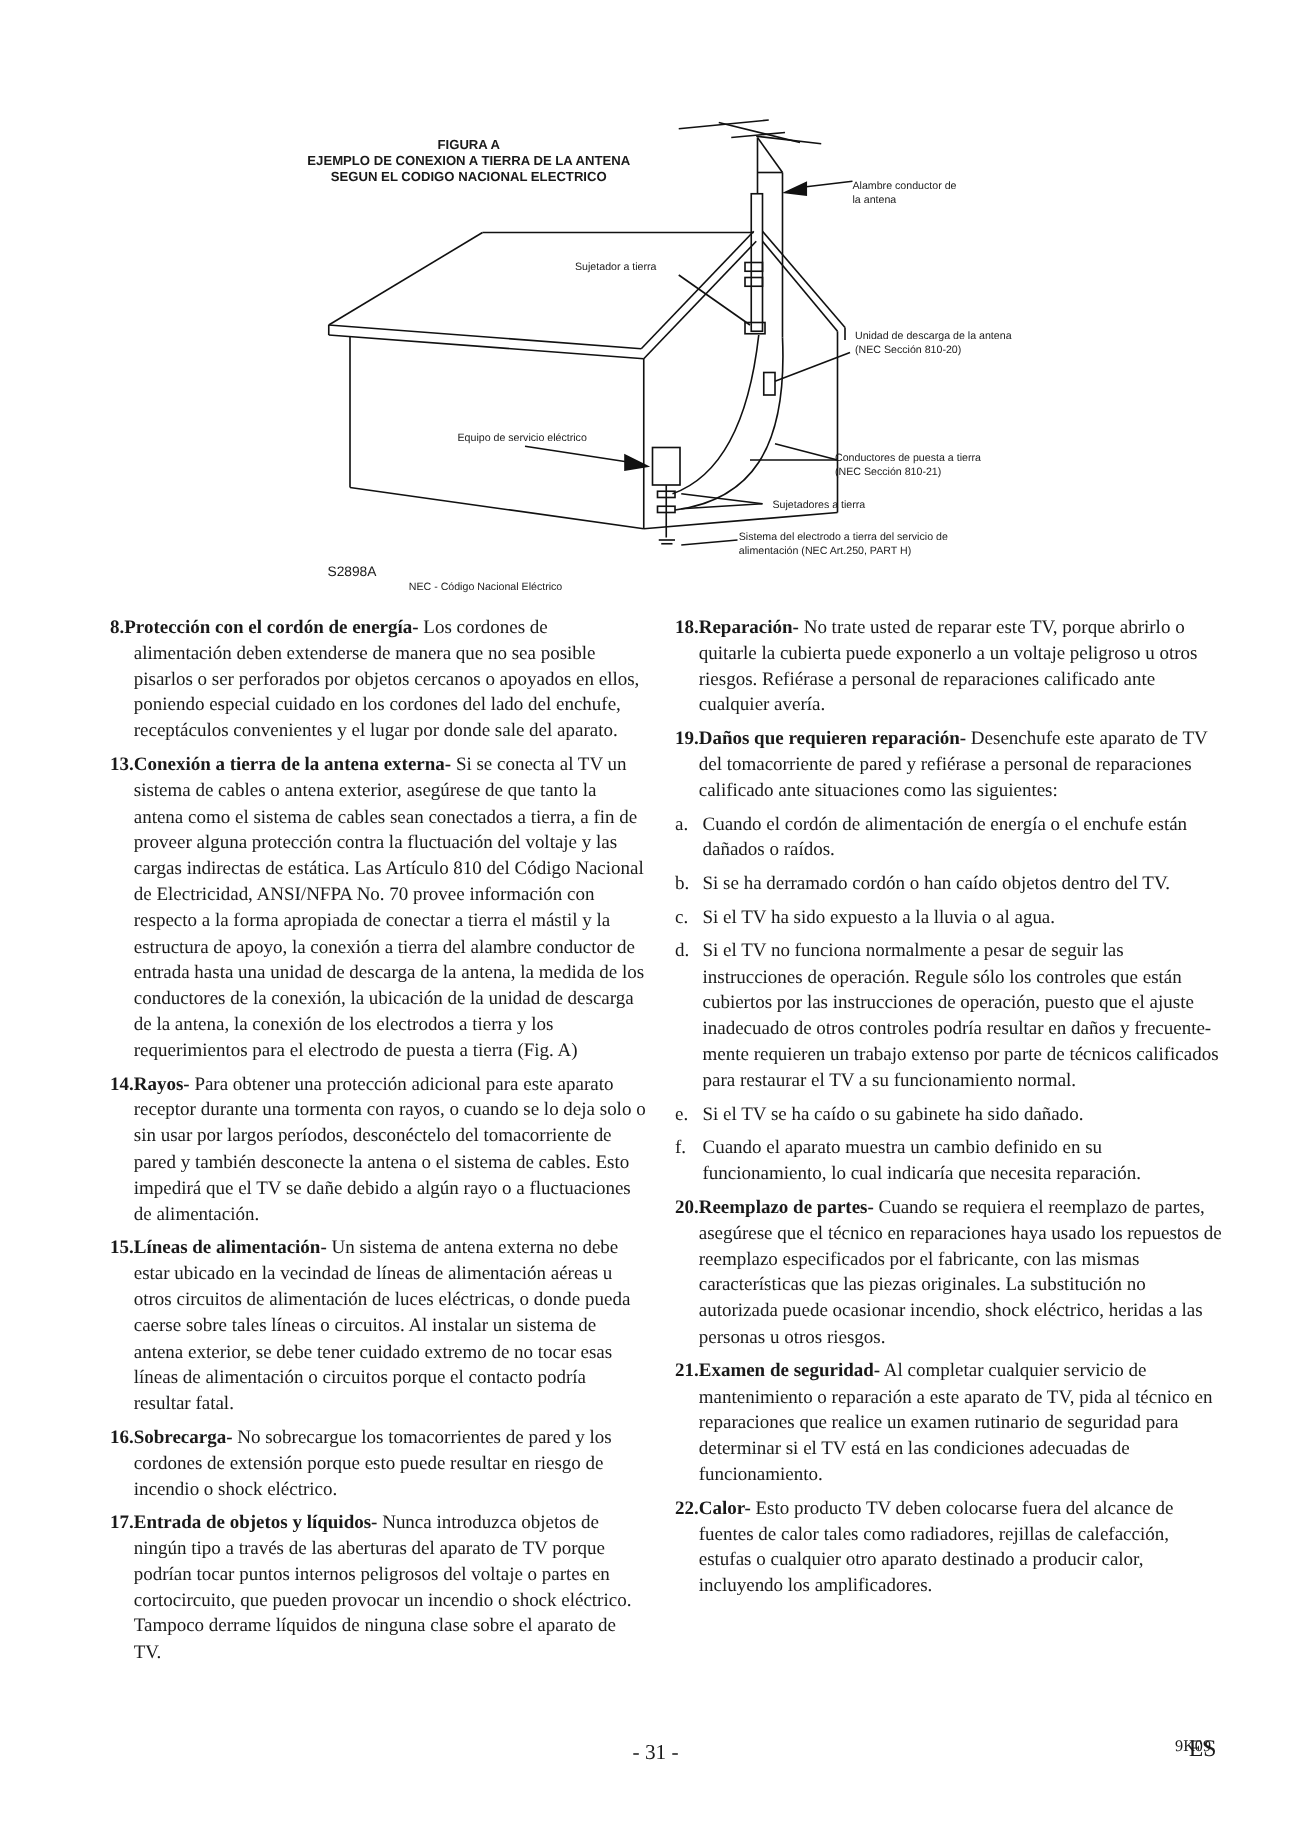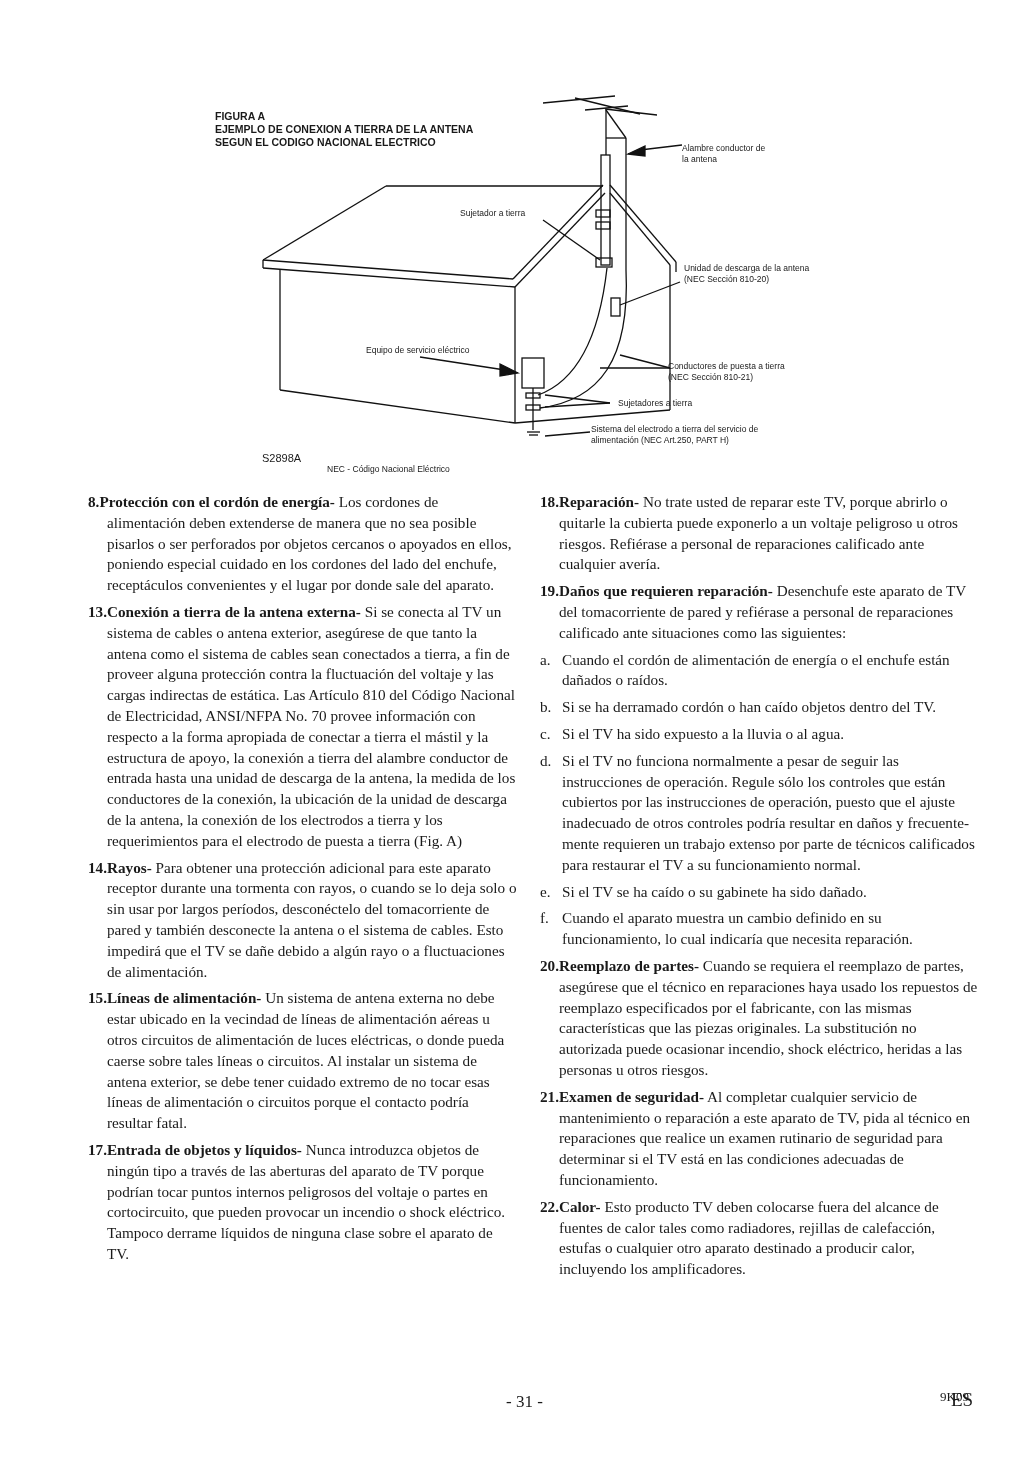--- a/index.html
+++ b/index.html
@@ -1,18 +1,18 @@
 <!DOCTYPE html>
 <html><head>
 <meta charset="utf-8">
 <style>
   html, body { margin: 0; padding: 0; background: #ffffff; }
   body { width: 1031px; height: 1457px; position: relative; overflow: hidden; color: #1a1a1a; font-family: "Liberation Serif", serif; }
   .figure { position: absolute; left: 0; top: 0; width: 1031px; height: 480px; }
-  .fig-title { position: absolute; left: 215px; top: 110px; width: 320px; font-family: "Liberation Sans", sans-serif; font-weight: bold; font-size: 10.5px; line-height: 13px; }
+  .fig-title { position: absolute; left: 215px; top: 110px; width: 320px; text-align: center; font-family: "Liberation Sans", sans-serif; font-weight: bold; font-size: 10.5px; line-height: 13px; }
   .lbl { position: absolute; font-family: "Liberation Sans", sans-serif; font-size: 8.5px; line-height: 11px; white-space: nowrap; }
   .fig-code { position: absolute; left: 262px; top: 452px; font-family: "Liberation Sans", sans-serif; font-size: 11px; }
   svg.drawing { position: absolute; left: 0; top: 0; }
   .col { position: absolute; top: 492px; font-size: 15.2px; line-height: 20.8px; }
   .col-left { left: 88px; width: 430px; }
   .col-right { left: 540px; width: 440px; }
   .item { margin: 0 0 6px 0; padding-left: 19px; text-indent: -19px; }
   .item b { font-weight: bold; }
   .sub { display: flex; margin: 0 0 6px 0; }
   .sub .letter { width: 22px; flex: 0 0 22px; }
@@ -109,20 +109,21 @@
   </div>
   <div class="lbl" style="left:327px; top:424px;margin-top:40px;">NEC - Código Nacional Eléctrico</div>
   <div class="fig-code">S2898A</div>
 </div>
 
 <div class="col col-left">
   <p class="item"><b>8.</b><b>Protección con el cordón de energía-</b><span> Los cordones de alimentación deben extenderse de manera que no sea posible pisarlos o ser perforados por objetos cercanos o apoyados en ellos, poniendo especial cuidado en los cordones del lado del enchufe, receptáculos convenientes y el lugar por donde sale del aparato.</span></p>
   <p class="item"><b>13.</b><b>Conexión a tierra de la antena externa-</b><span> Si se conecta al TV un sistema de cables o antena exterior, asegúrese de que tanto la antena como el sistema de cables sean conectados a tierra, a fin de proveer alguna protección contra la fluctuación del voltaje y las cargas indirectas de estática. Las Artículo 810 del Código Nacional de Electricidad, ANSI/NFPA No. 70 provee información con respecto a la forma apropiada de conectar a tierra el mástil y la estructura de apoyo, la conexión a tierra del alambre conductor de entrada hasta una unidad de descarga de la antena, la medida de los conductores de la conexión, la ubicación de la unidad de descarga de la antena, la conexión de los electrodos a tierra y los requerimientos para el electrodo de puesta a tierra (Fig. A)</span></p>
   <p class="item"><b>14.</b><b>Rayos-</b><span> Para obtener una protección adicional para este aparato receptor durante una tormenta con rayos, o cuando se lo deja solo o sin usar por largos períodos, desconéctelo del tomacorriente de pared y también desconecte la antena o el sistema de cables. Esto impedirá que el TV se dañe debido a algún rayo o a fluctuaciones de alimentación.</span></p>
   <p class="item"><b>15.</b><b>Líneas de alimentación-</b><span> Un sistema de antena externa no debe estar ubicado en la vecindad de líneas de alimentación aéreas u otros circuitos de alimentación de luces eléctricas, o donde pueda caerse sobre tales líneas o circuitos. Al instalar un sistema de antena exterior, se debe tener cuidado extremo de no tocar esas líneas de alimentación o circuitos porque el contacto podría resultar fatal.</span></p>
+  <p class="item"><b>16.</b><b>Sobrecarga-</b><span> No sobrecargue los tomacorrientes de pared y los cordones de extensión porque esto puede resultar en riesgo de incendio o shock eléctrico.</span></p>
   <p class="item"><b>17.</b><b>Entrada de objetos y líquidos-</b><span> Nunca introduzca objetos de ningún tipo a través de las aberturas del aparato de TV porque podrían tocar puntos internos peligrosos del voltaje o partes en cortocircuito, que pueden provocar un incendio o shock eléctrico. Tampoco derrame líquidos de ninguna clase sobre el aparato de TV.</span></p>
 </div>
 
 <div class="col col-right">
   <p class="item"><b>18.</b><b>Reparación-</b><span> No trate usted de reparar este TV, porque abrirlo o quitarle la cubierta puede exponerlo a un voltaje peligroso u otros riesgos. Refiérase a personal de reparaciones calificado ante cualquier avería.</span></p>
   <p class="item"><b>19.</b><b>Daños que requieren reparación-</b><span> Desenchufe este aparato de TV del tomacorriente de pared y refiérase a personal de reparaciones calificado ante situaciones como las siguientes:</span></p>
   <div class="sub">
       <span class="letter">a.</span>
       <span class="txt">Cuando el cordón de alimentación de energía o el enchufe están dañados o raídos.</span>
     </div>

